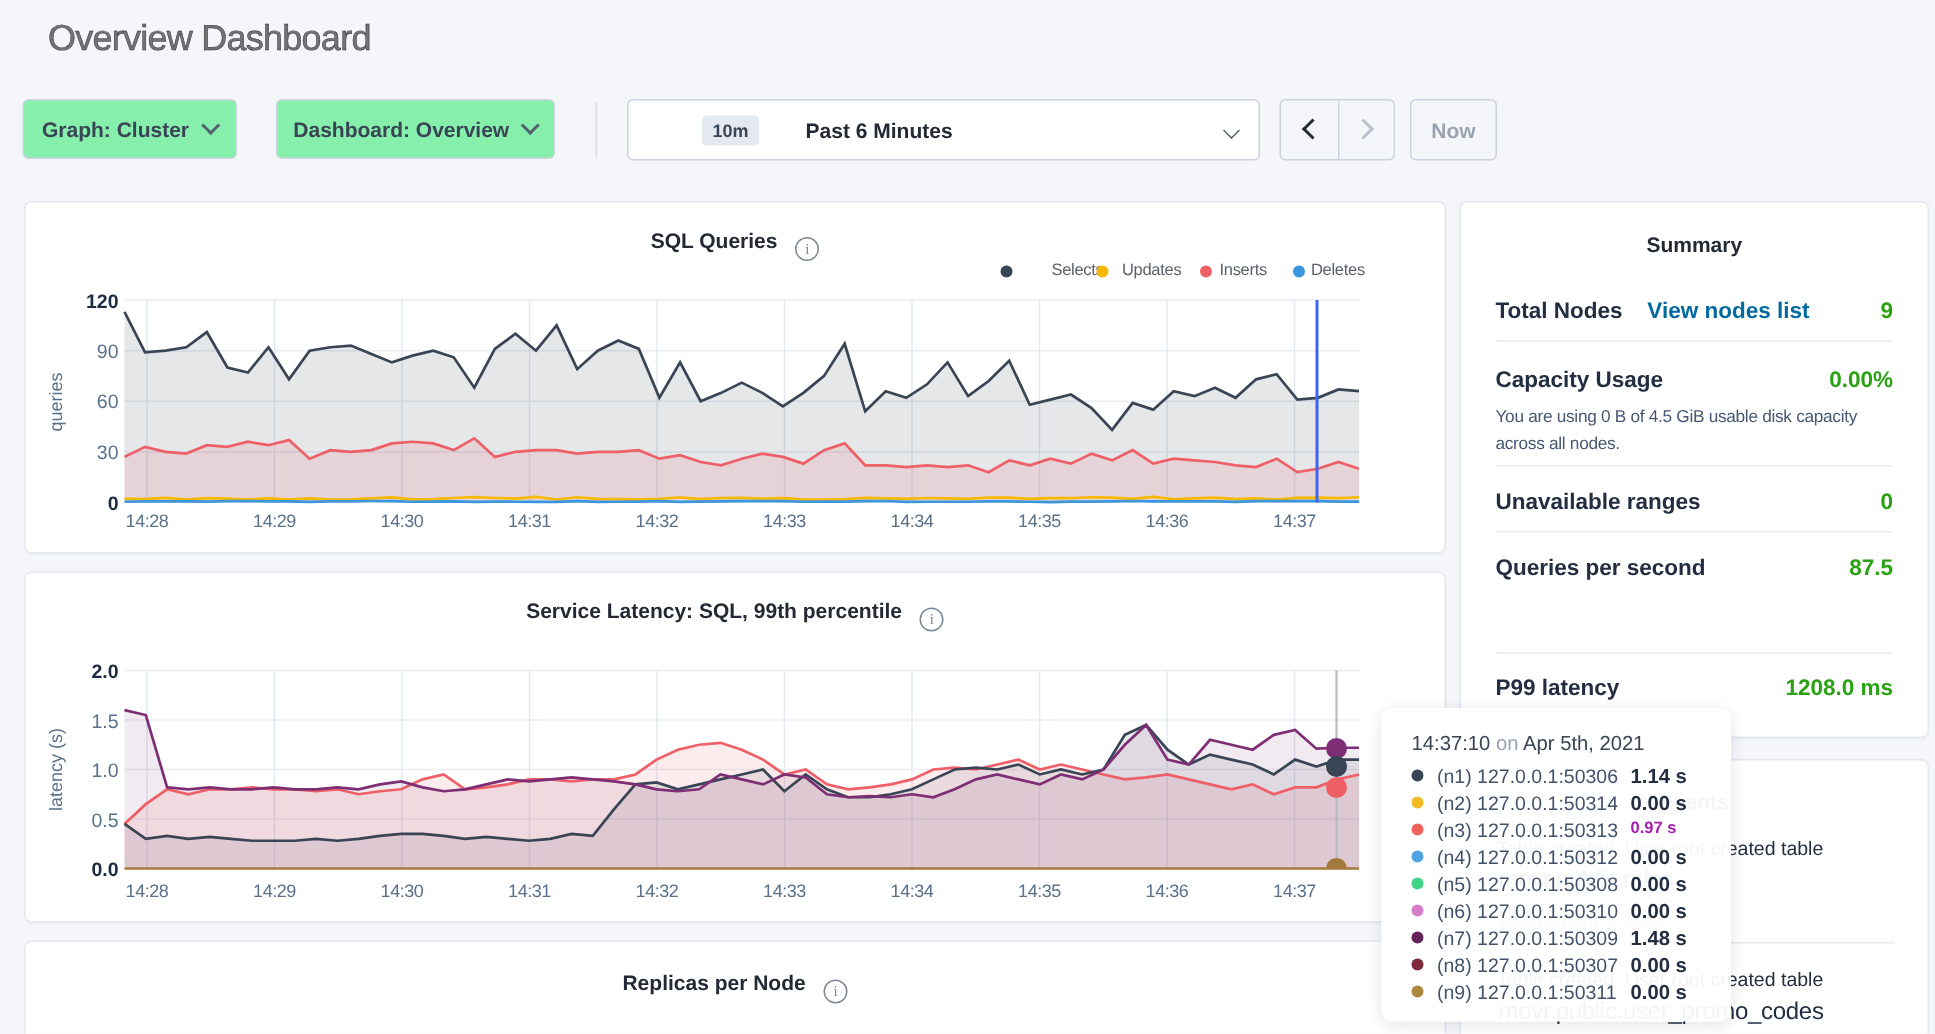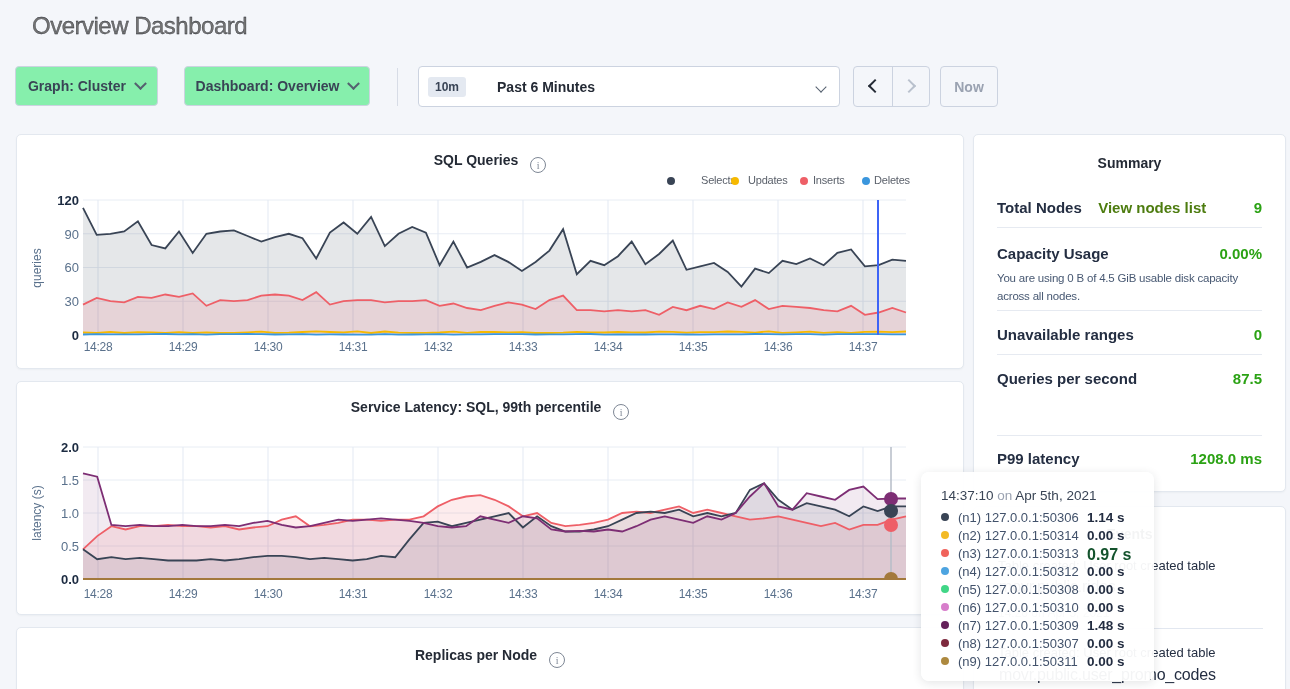--- a/index.html
+++ b/index.html
@@ -6,21 +6,21 @@
 html,body { width:1290px; height:689px; overflow:hidden; }
 body { background:#f4f6fa; font-family:"Liberation Sans", sans-serif; position:relative; }
 .abs { position:absolute; }
 h1.title { position:absolute; left:15px; top:12px; font-size:24px; font-weight:400; color:#737373; letter-spacing:-0.5px;margin-left:17px; -webkit-text-stroke:0.3px #20242d; }
 .btn { position:absolute; height:40px; background:#86efac; border:1px solid #ccd3e0; border-radius:4px;
   display:flex; align-items:center; justify-content:center; font-size:14px; font-weight:700; color:#394455; }
 .chev { display:inline-block; width:9px; height:9px; border-right:2px solid #55606f; border-bottom:2px solid #55606f;
   transform:rotate(45deg) translate(-2px,-2px); margin-left:10px; }
 .vdiv { position:absolute; width:1px; background:#d7dce6; }
 .timebox { position:absolute; left:418px; top:66px; width:422px; height:41px; background:#fff;
-  border:1px solid #ccd3e0; border-radius:4px; display:flex; align-items:center; }
+  border:1px solid #ccd3e0; border-radius:4px; display:flex; align-items:center;padding-left:40px; }
 .tb-badge { margin-left:9px; background:#e4e9f1; border-radius:3px; font-size:12px; font-weight:700; color:#394455;
   padding:3px 7px; }
 .tb-label { margin-left:31px; font-size:14px; font-weight:700; color:#242a35; }
 .tb-chev { position:absolute; right:14px; top:16px; width:8px; height:8px; border-right:1.6px solid #55606f; border-bottom:1.6px solid #55606f; transform:rotate(45deg); }
 .arrgrp { position:absolute; left:853px; top:66px; width:77px; height:41px; border:1px solid #ccd3e0; border-radius:4px; }
 .arrgrp .mid { position:absolute; left:38px; top:0; width:1px; height:39px; background:#ccd3e0; }
 .arr { position:absolute; top:14px; width:10px; height:10px; }
 .arrL { left:16px; border-left:2.5px solid #242a35; border-bottom:2.5px solid #242a35; transform:rotate(45deg); }
 .arrR { left:50px; border-right:2.5px solid #b9c1cd; border-top:2.5px solid #b9c1cd; transform:rotate(45deg); }
 .nowbtn { position:absolute; left:940px; top:66px; width:58px; height:41px; border:1px solid #ccd3e0; border-radius:4px;
@@ -165,21 +165,21 @@
 </div>
 
 <div class="card" id="card3" style="left:16px; top:627px; width:948px; height:235px;">
   <div class="ctitle" style="top:19px;">Replicas per Node <i class="info">i</i></div>
 </div>
 
 <div class="card" style="left:973px; top:134px; width:313px; height:358px;">
   <div class="ctitle" style="top:20px;">Summary</div>
 </div>
 <div class="srow" style="top:199px;"><span class="h">Total Nodes</span>
-  <span style="font-size:15px; font-weight:700; color:#4d7c0f; margin-left:12px;">View nodes list</span>
+  <span style="font-size:15px; font-weight:700; color:#0369a1; margin-left:12px;">View nodes list</span>
   <span class="val">9</span></div>
 <div class="ssep" style="top:227px;"></div>
 <div class="srow" style="top:245px;"><span class="h">Capacity Usage</span><span class="val">0.00%</span>
   <div class="desc">You are using 0 B of 4.5 GiB usable disk capacity<br>across all nodes.</div></div>
 <div class="ssep" style="top:310px;"></div>
 <div class="srow" style="top:326px;"><span class="h">Unavailable ranges</span><span class="val">0</span></div>
 <div class="ssep" style="top:354px;"></div>
 <div class="srow" style="top:370px;"><span class="h">Queries per second</span><span class="val">87.5</span>
   </div>
 <div class="ssep" style="top:435px;"></div>
@@ -200,21 +200,21 @@
   border-radius:8px; box-shadow:0 2px 10px rgba(36,42,53,0.12); z-index:10;">
   <div style="position:absolute; left:20px; top:16px; font-size:13.5px; color:#394455;">14:37:10 <span style="color:#9aa2b1;">on</span> Apr 5th, 2021</div>
   <div style="position:absolute; left:20px; top:38px; width:215px; height:18px; font-size:13px; color:#42526b; white-space:nowrap;">
 <span style="display:inline-block; width:8px; height:8px; border-radius:50%; background:#394455; margin-right:9px; vertical-align:1px;"></span>(n1) 127.0.0.1:50306
 <span style="position:absolute; left:146px; font-size:13.5px; font-weight:700; color:#242e42;">1.14 s</span></div>
 <div style="position:absolute; left:20px; top:56px; width:215px; height:18px; font-size:13px; color:#42526b; white-space:nowrap;">
 <span style="display:inline-block; width:8px; height:8px; border-radius:50%; background:#f3ba25; margin-right:9px; vertical-align:1px;"></span>(n2) 127.0.0.1:50314
 <span style="position:absolute; left:146px; font-size:13.5px; font-weight:700; color:#242e42;">0.00 s</span></div>
 <div style="position:absolute; left:20px; top:74px; width:215px; height:18px; font-size:13px; color:#42526b; white-space:nowrap;">
 <span style="display:inline-block; width:8px; height:8px; border-radius:50%; background:#f0635c; margin-right:9px; vertical-align:1px;"></span>(n3) 127.0.0.1:50313
-<span style="position:absolute; left:146px; font-size:16px; font-weight:700; color:#14532d;">0.97 s</span></div>
+<span style="position:absolute; left:146px; font-size:11px; font-weight:700; color:#a21caf;">0.97 s</span></div>
 <div style="position:absolute; left:20px; top:92px; width:215px; height:18px; font-size:13px; color:#42526b; white-space:nowrap;">
 <span style="display:inline-block; width:8px; height:8px; border-radius:50%; background:#4da4e0; margin-right:9px; vertical-align:1px;"></span>(n4) 127.0.0.1:50312
 <span style="position:absolute; left:146px; font-size:13.5px; font-weight:700; color:#242e42;">0.00 s</span></div>
 <div style="position:absolute; left:20px; top:110px; width:215px; height:18px; font-size:13px; color:#42526b; white-space:nowrap;">
 <span style="display:inline-block; width:8px; height:8px; border-radius:50%; background:#41d687; margin-right:9px; vertical-align:1px;"></span>(n5) 127.0.0.1:50308
 <span style="position:absolute; left:146px; font-size:13.5px; font-weight:700; color:#242e42;">0.00 s</span></div>
 <div style="position:absolute; left:20px; top:128px; width:215px; height:18px; font-size:13px; color:#42526b; white-space:nowrap;">
 <span style="display:inline-block; width:8px; height:8px; border-radius:50%; background:#d77ecb; margin-right:9px; vertical-align:1px;"></span>(n6) 127.0.0.1:50310
 <span style="position:absolute; left:146px; font-size:13.5px; font-weight:700; color:#242e42;">0.00 s</span></div>
 <div style="position:absolute; left:20px; top:146px; width:215px; height:18px; font-size:13px; color:#42526b; white-space:nowrap;">

